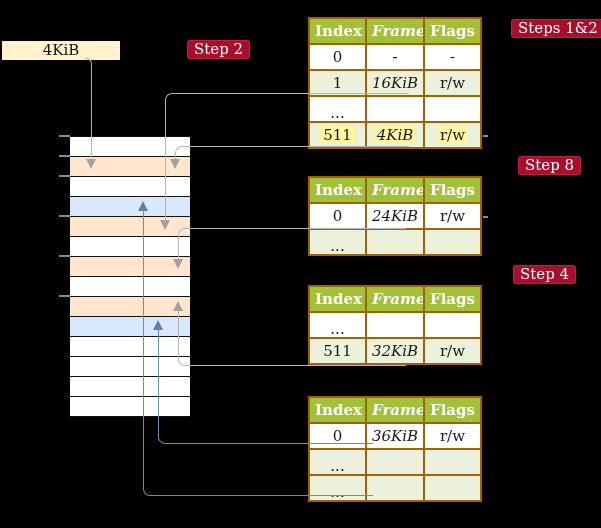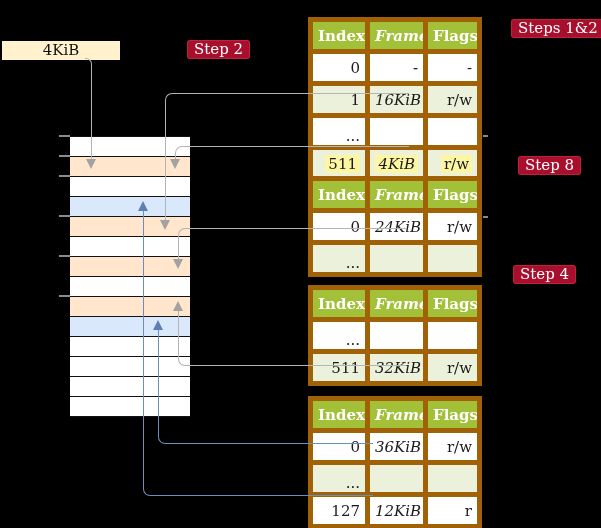--- a/index.html
+++ b/index.html
@@ -30,22 +30,22 @@
   .mrow{height:20px;box-sizing:border-box;border-bottom:1.5px solid #111;}
   .tick{position:absolute;left:59px;width:11px;height:2px;background:#8C8C8C;z-index:2;}
   
   .ptable{position:absolute;left:308px;width:178px;z-index:3;}
   #table-0{top:17px;}
   #table-1{top:176px;}
   #table-2{top:285px;}
   #table-3{top:396px;}
   .ptable table{border-collapse:collapse;table-layout:fixed;width:174px;border:2px solid #C6D69D;}
   .ptable th,.ptable td{
-    border:5px solid #a16207;height:32px;box-sizing:border-box;padding:0 5px;
-    font-size:15px;overflow:hidden;white-space:nowrap;text-align:right;vertical-align:middle;
+    border:2px solid #a16207;height:26px;box-sizing:border-box;padding:0 5px;
+    font-size:15px;overflow:hidden;white-space:nowrap;text-align:center;vertical-align:middle;
   }
   .ptable th{background:#A2C139;color:#fff;font-weight:bold;}
   .ptable td{background:#fff;color:#1a1a1a;}
   .ptable tr.shaded td{background:#EBF1DA;}
   .ptable td.dots span{display:inline-block;transform:translateY(4px);}
   .ptable th:nth-child(1),.ptable td:nth-child(1){width:57px;}
   .ptable th:nth-child(2),.ptable td:nth-child(2){width:58px;font-style:italic;}
   .hl{background:#FDF6A3;padding:0 3px;}
   
   .conn{position:absolute;z-index:6;border:0 solid #B4B4B4;}
@@ -184,25 +184,20 @@
           <tr>
             <td><span>0</span></td>
             <td><span>36KiB</span></td>
             <td><span>r/w</span></td>
           </tr>
           <tr class="shaded">
             <td class="dots"><span>...</span></td>
             <td><span></span></td>
             <td><span></span></td>
           </tr>
-          <tr>
-            <td><span>127</span></td>
-            <td><span>12KiB</span></td>
-            <td><span>r</span></td>
-          </tr>
           <tr class="shaded">
             <td class="dots"><span>...</span></td>
             <td><span></span></td>
             <td><span></span></td>
           </tr>
         </tbody>
       </table>
     </div>
 
   <div class="conn" style="left:85px;top:58px;width:6px;height:101px;border-top-width:1.5px;border-right-width:1.5px;border-top-right-radius:6px;"></div>

